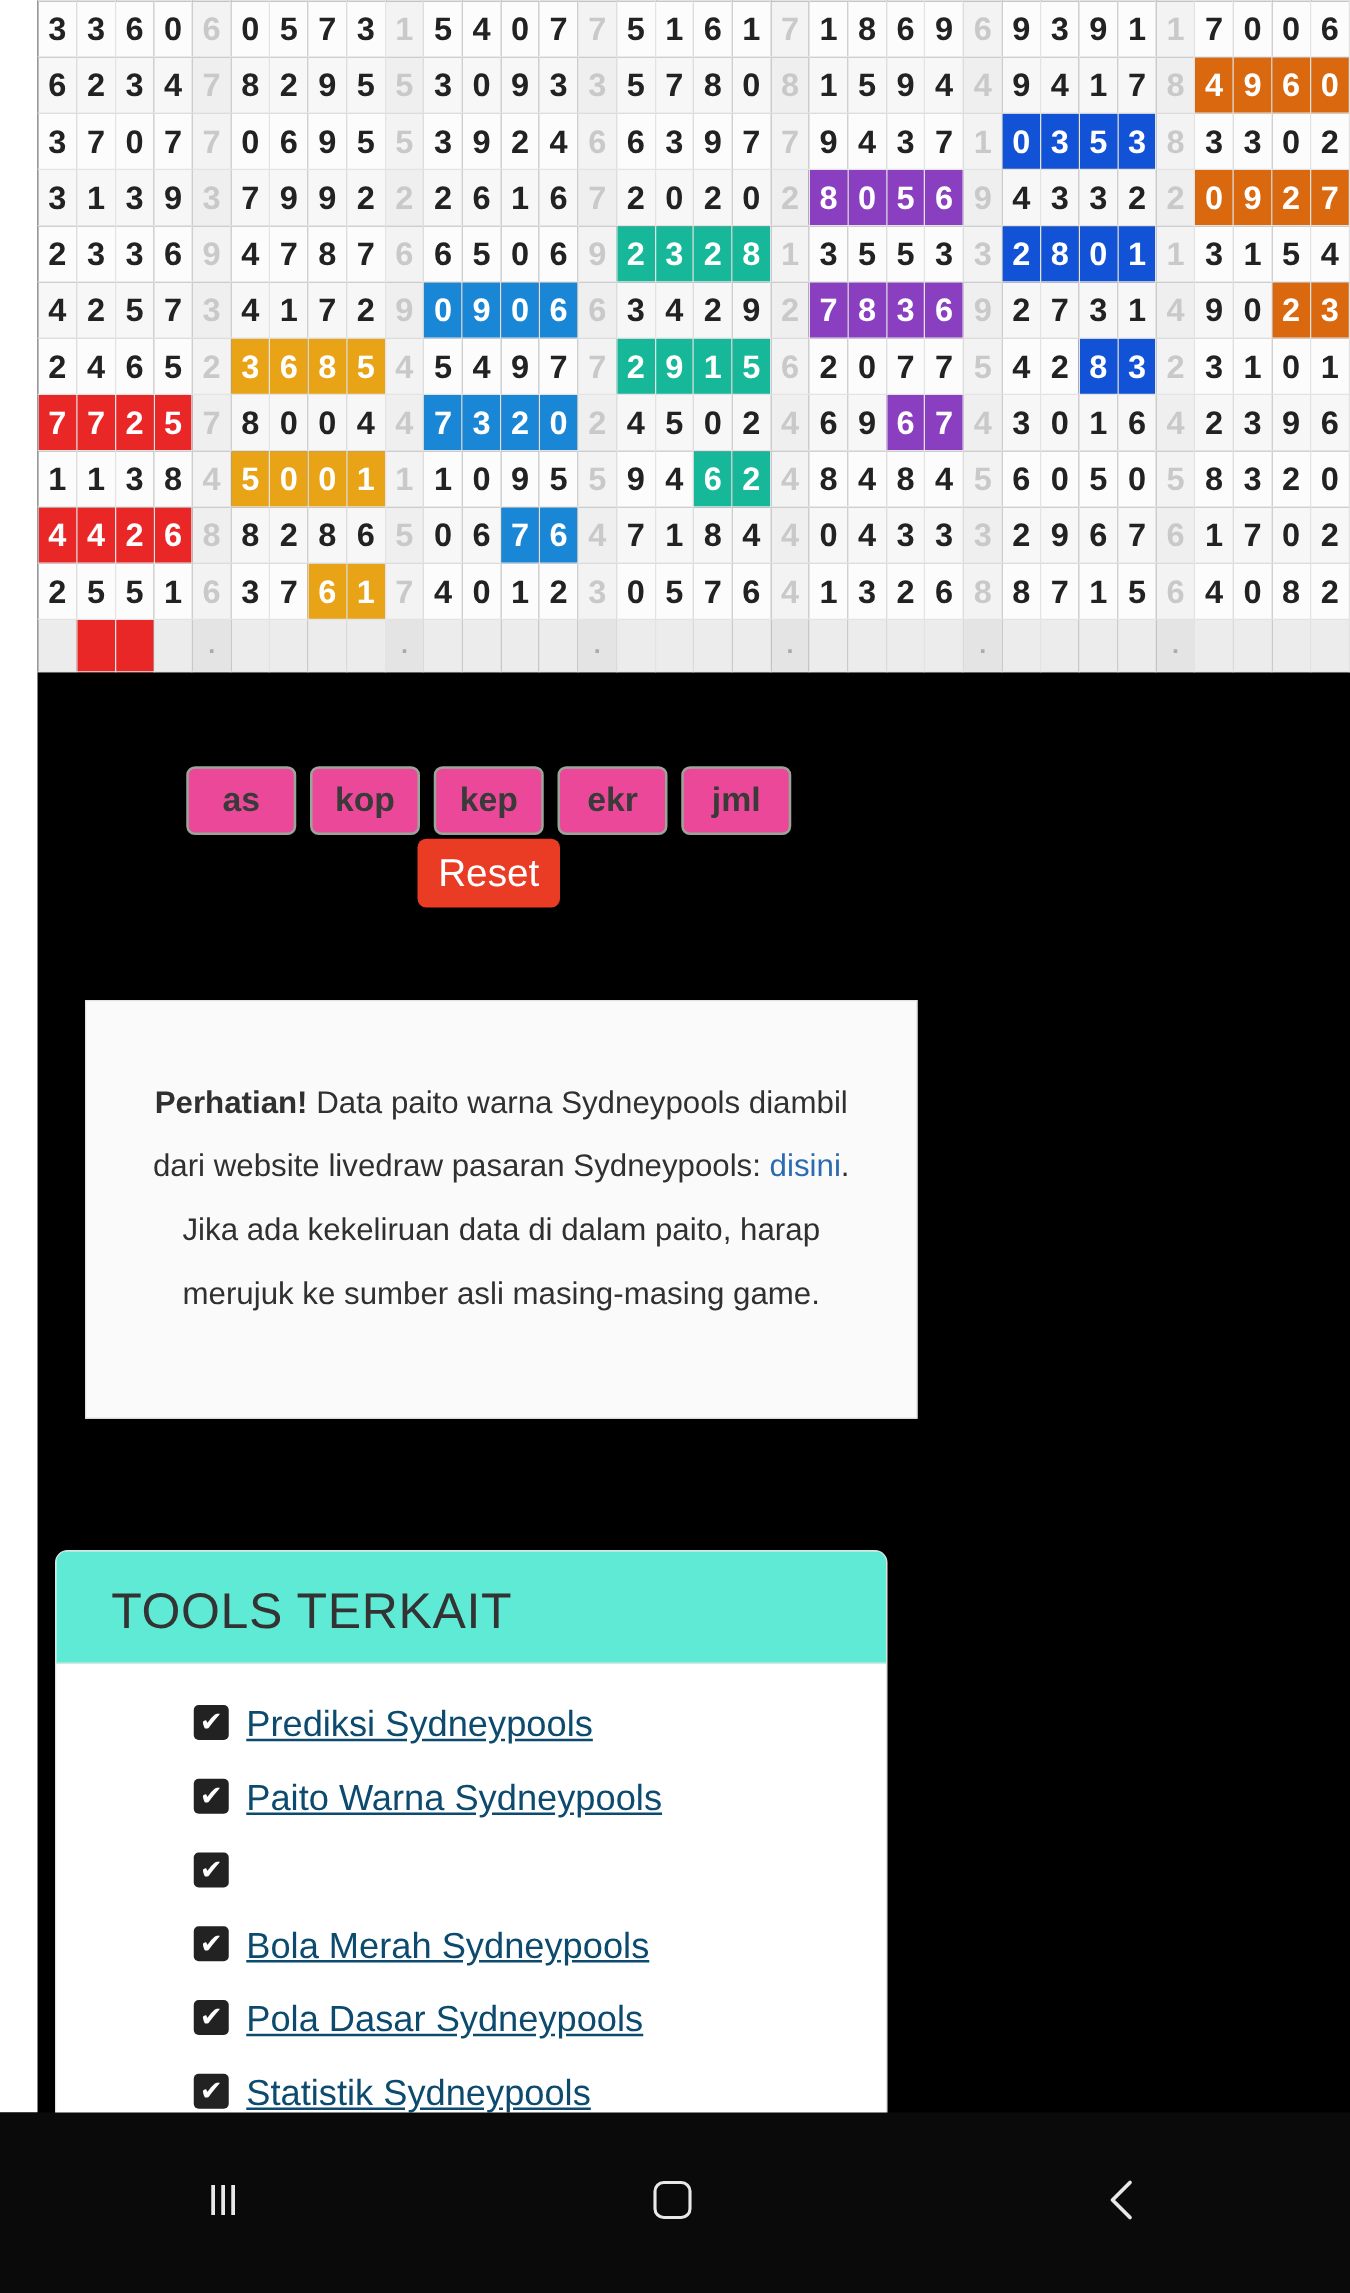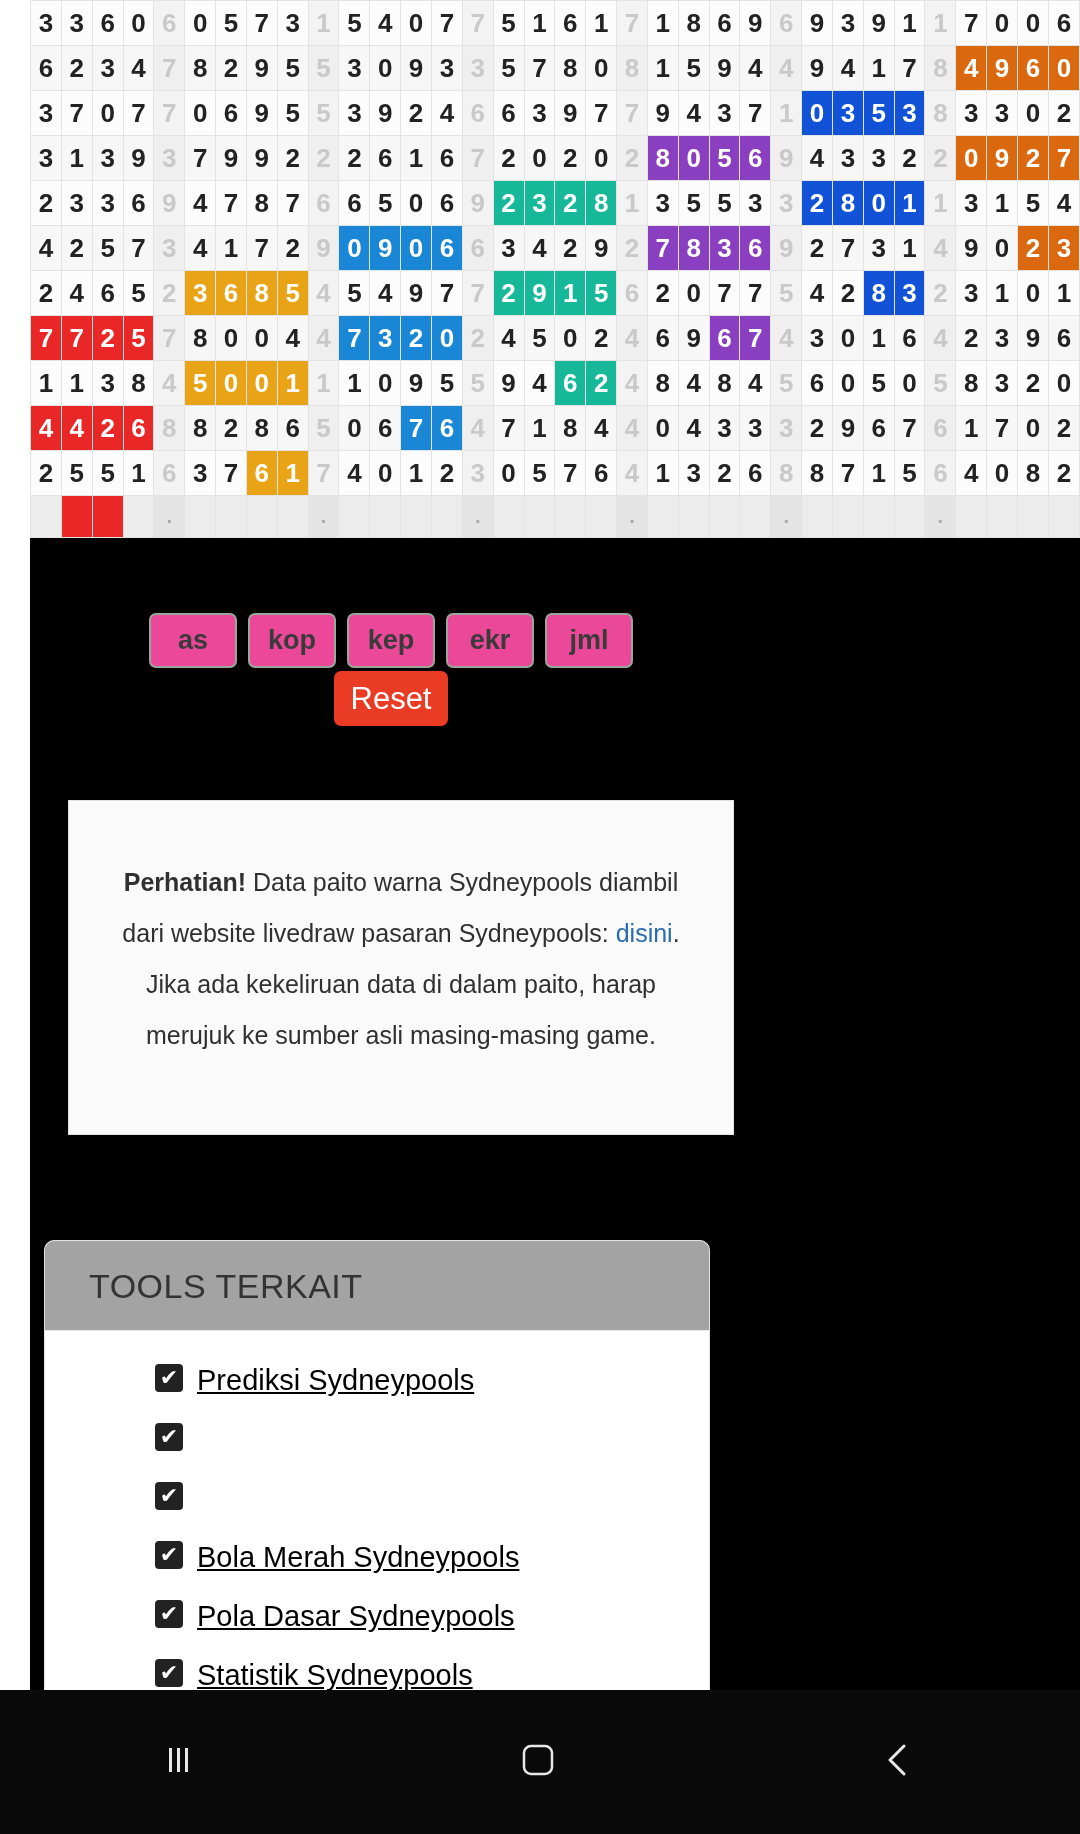--- a/index.html
+++ b/index.html
@@ -129,23 +129,23 @@
     position: absolute;
     left: 44px; top: 1240px;
     width: 666px;
     border: 1px solid #e2e2e2;
     border-radius: 10px;
     background: #fff;
     overflow: hidden;
   }
   .tools-head {
     height: 90px;
-    background: #a3a3a3;
+    background: #5eead4;
     border-bottom: 1px solid #e7e7e7;
-    font-size: 34px;
+    font-size: 40px;
     color: #333;
     letter-spacing: .5px;
     padding: 26px 0 0 44px;
   }
   .tools-list { padding: 20px 0 10px 0; }
   .tool-item {
     display: flex;
     align-items: center;
     height: 59px;
     padding-left: 110px;
@@ -158,21 +158,21 @@
     background: #222;
     border-radius: 4px;
     color: #fff;
     font-size: 22px;
     line-height: 28px;
     text-align: center;
   }
   .tool-label {
     margin-left: 42px;
     font-size: 29px;
-    color: #000000;
+    color: #0c4a6e;
     white-space: nowrap;
   }
   
   .navbar {
     position: absolute;
     left: 0; bottom: 0;
     width: 1080px; height: 144px;
     background: #0a0a0a;
     display: flex;
     align-items: center;
@@ -644,20 +644,21 @@
 
   <div class="tools">
     <div class="tools-head">TOOLS TERKAIT</div>
     <div class="tools-list" id="tools-list">
         <div class="tool-item">
           <span class="chk">✔</span>
           <a class="tool-label" href="#">Prediksi Sydneypools</a>
         </div>
         <div class="tool-item">
           <span class="chk">✔</span>
+          <a class="tool-label" href="#">Paito Warna Sydneypools</a>
         </div>
         <div class="tool-item">
           <span class="chk">✔</span>
         </div>
         <div class="tool-item">
           <span class="chk">✔</span>
           <a class="tool-label" href="#">Bola Merah Sydneypools</a>
         </div>
         <div class="tool-item">
           <span class="chk">✔</span>

